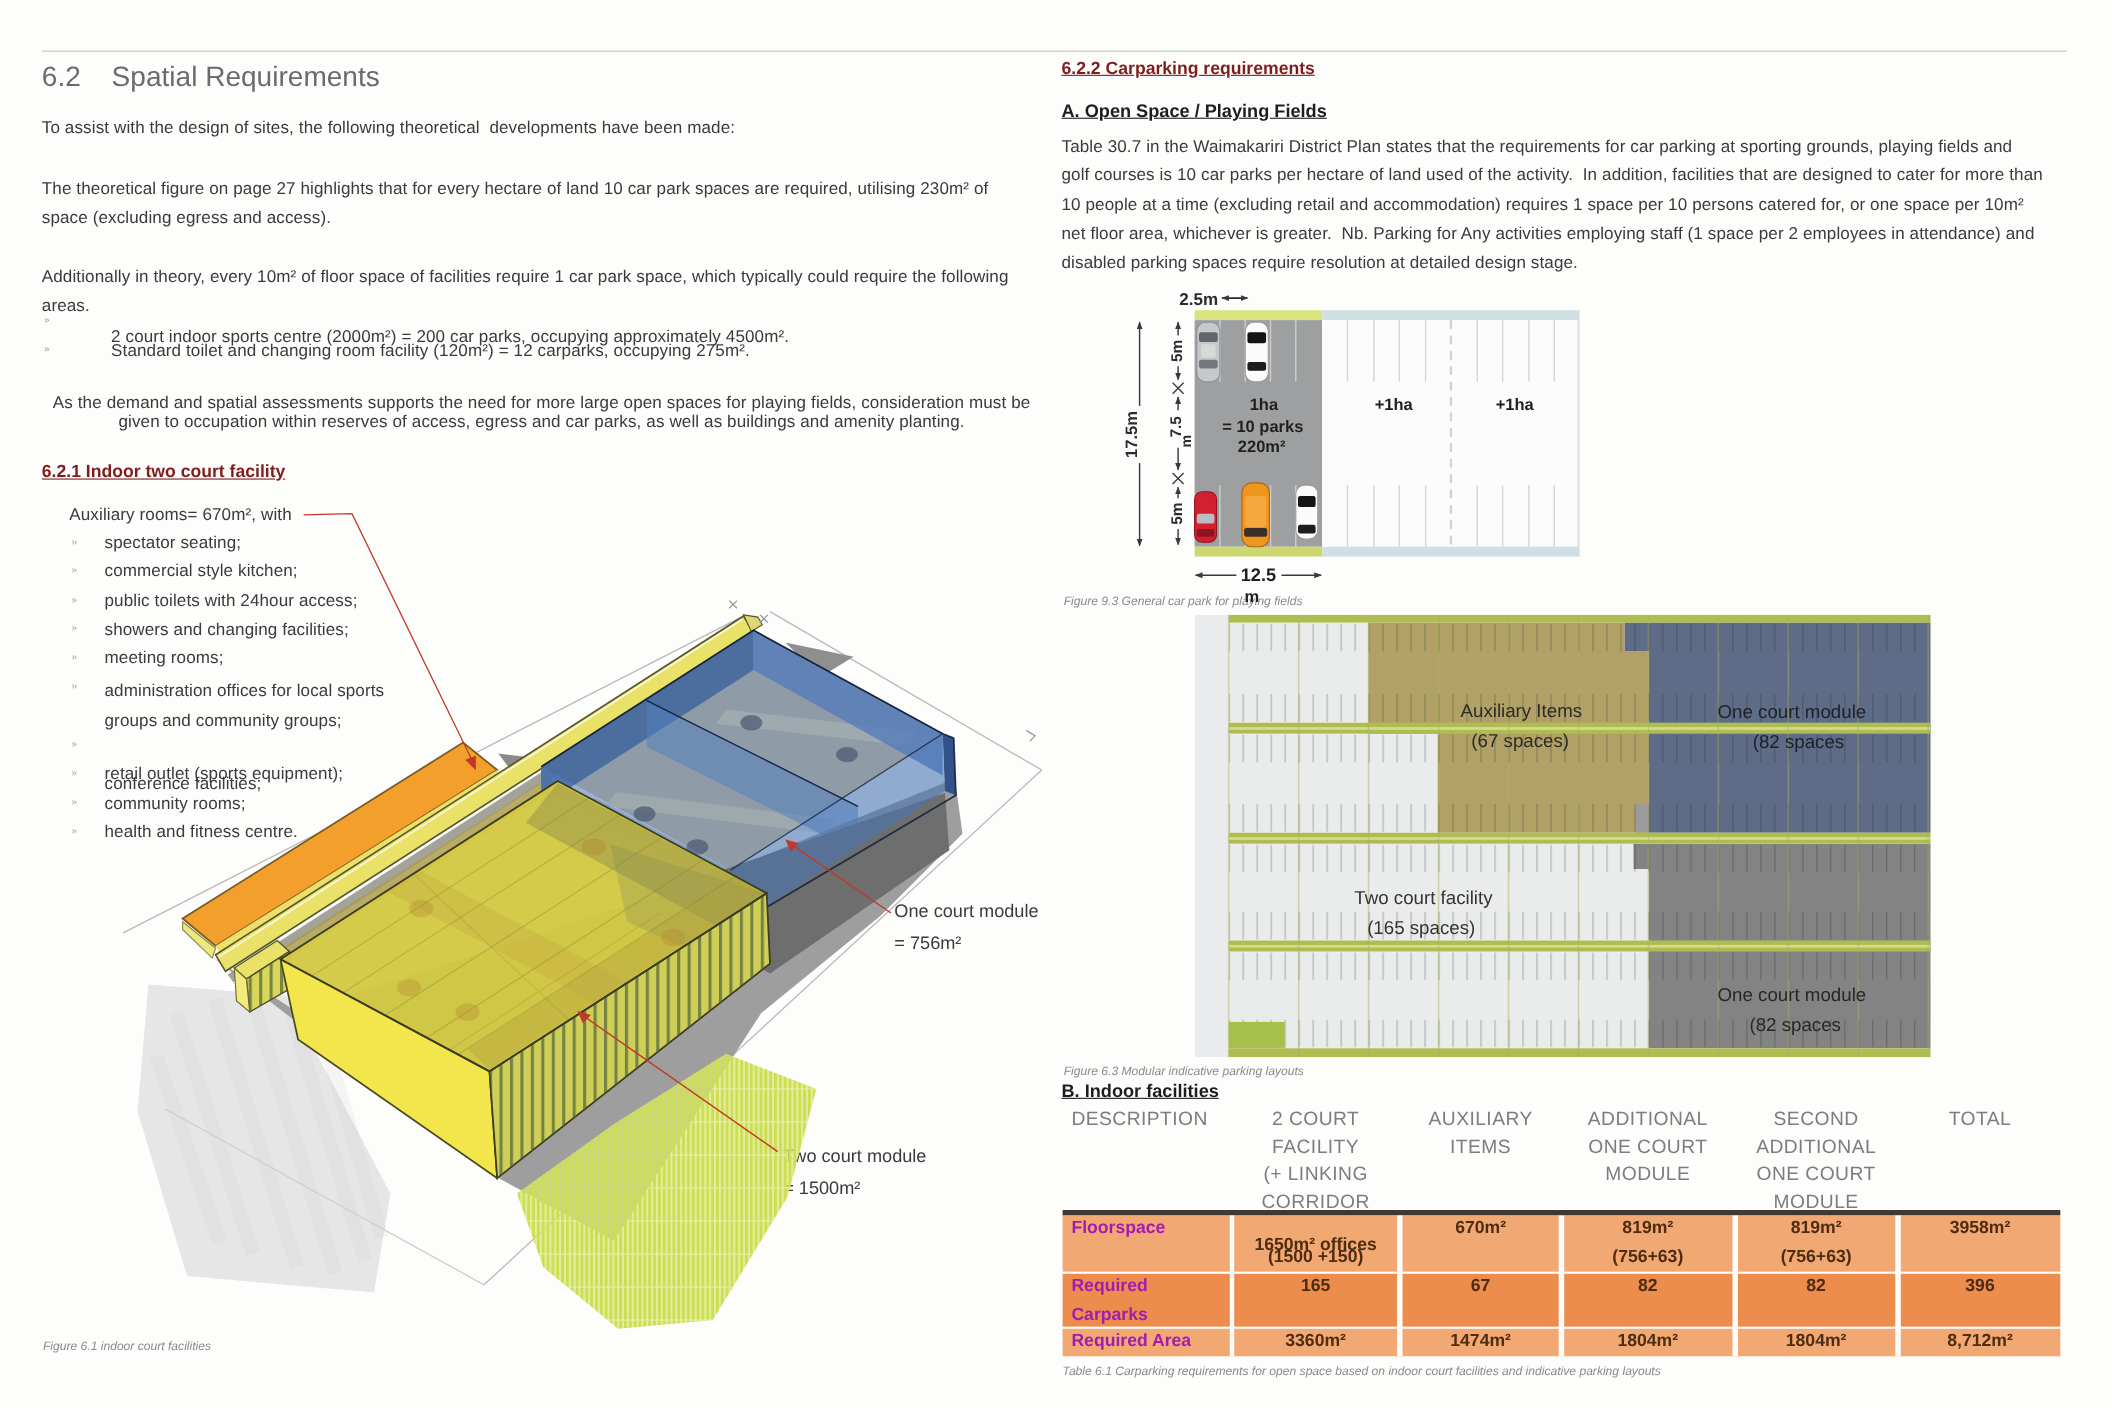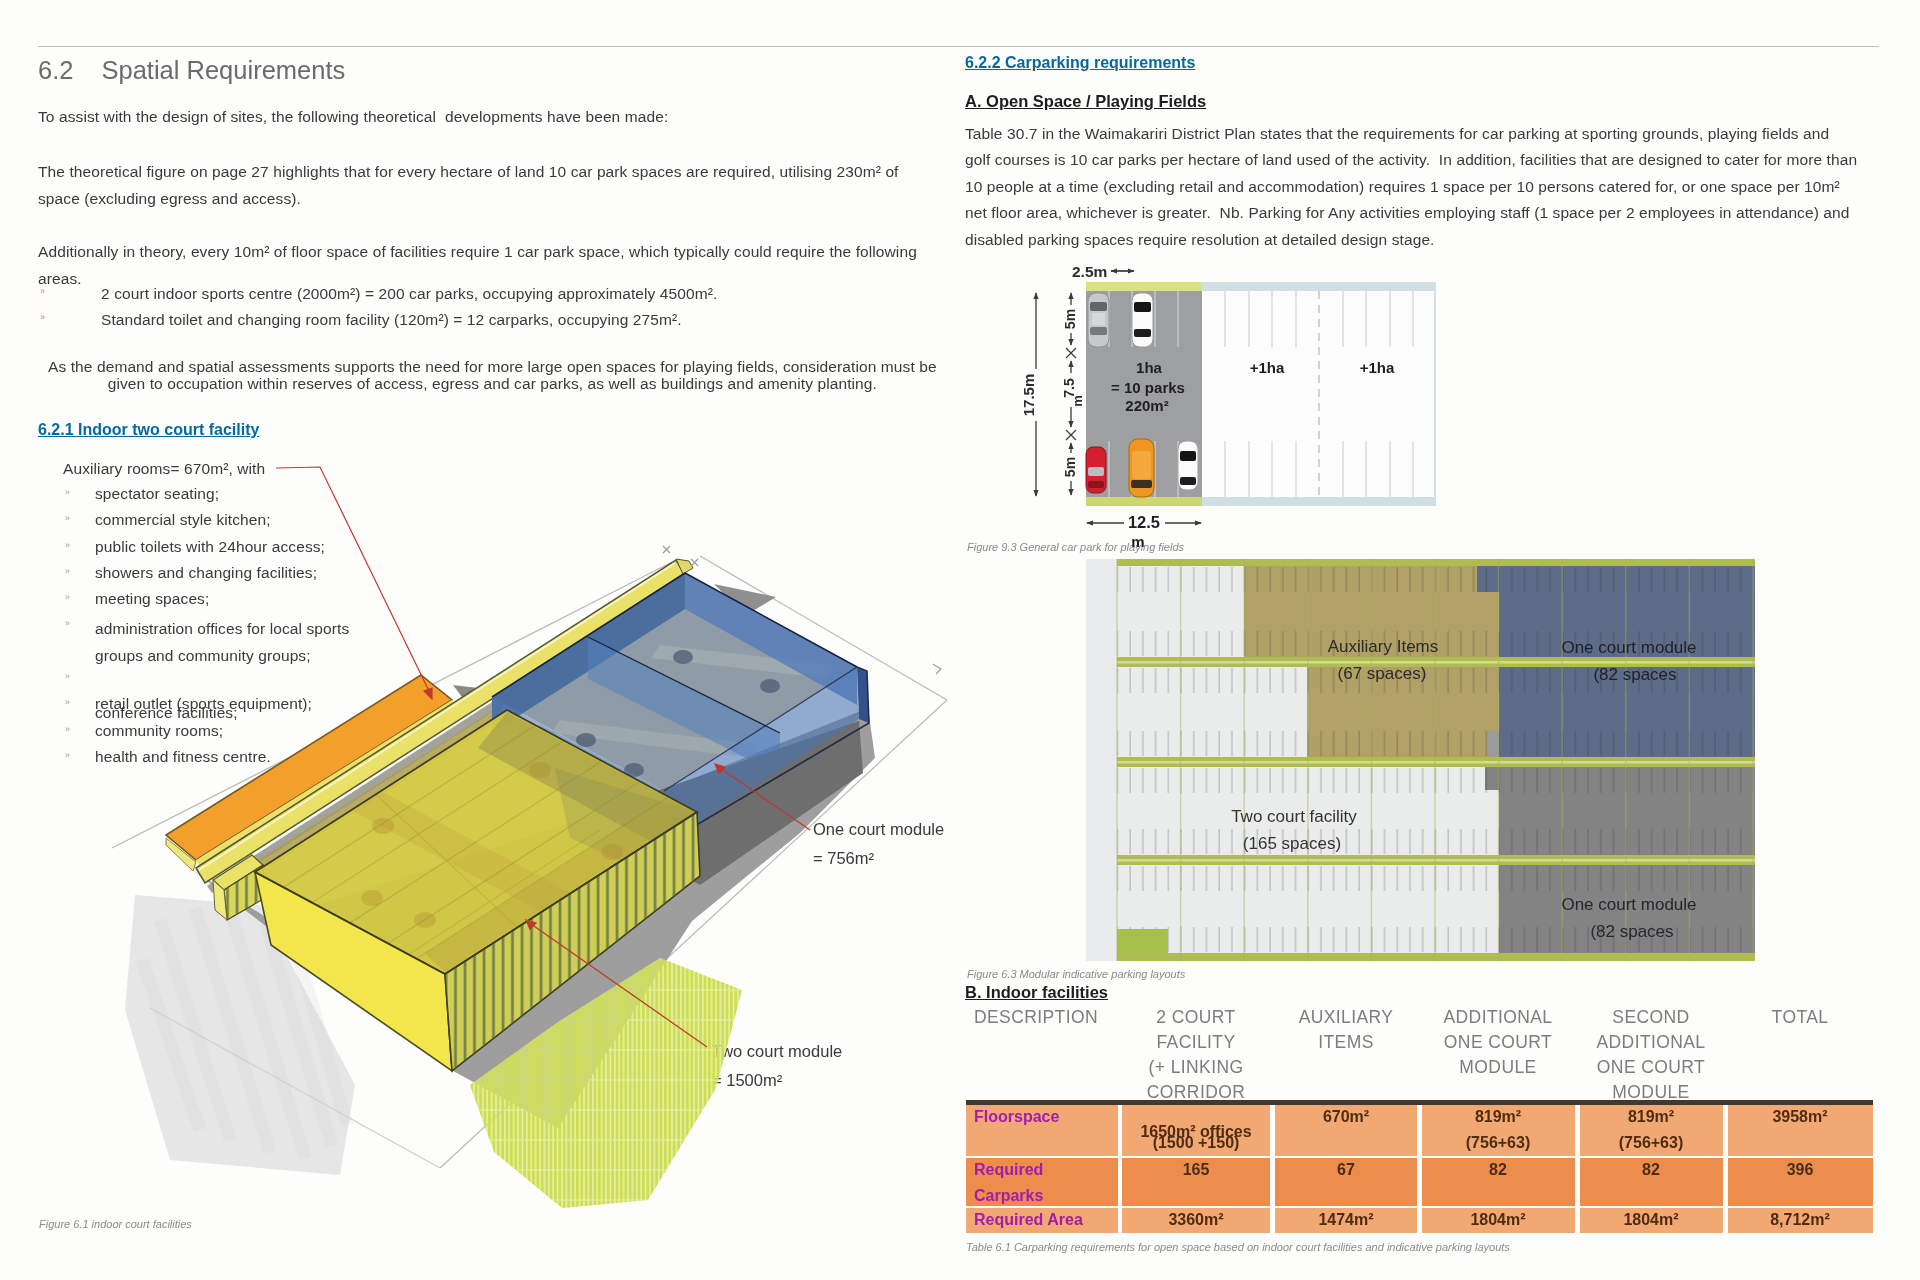--- a/index.html
+++ b/index.html
@@ -1,56 +1,56 @@
 <!DOCTYPE html>
 <html><head>
 <meta charset="utf-8">
 <style>
   html,body{margin:0;padding:0;}
   body{width:1920px;height:1280px;position:relative;background:#fdfdfc;font-family:"Liberation Sans",sans-serif;color:#333;overflow:hidden;}
   .abs{position:absolute;}
   .body16{font-size:15.5px;color:#3a3a3a;letter-spacing:0.1px;white-space:nowrap;}
   .cap{font-size:11px;font-style:italic;color:#8a8a8a;white-space:nowrap;}
-  .oh{color:#0369a1;font-weight:bold;font-size:16px;text-decoration:underline;white-space:nowrap;}
+  .oh{color:#7f1d1d;font-weight:bold;font-size:16px;text-decoration:underline;white-space:nowrap;}
   .bh{color:#1d1d1d;font-weight:bold;font-size:16.5px;text-decoration:underline;white-space:nowrap;}
 </style>
 </head>
 <body>
 
 <div class="abs" style="left:38px;top:46px;width:1841px;height:1px;background:#c2c2c2;"></div>
 
 <div class="abs" style="left:38px;top:56px;font-size:25.5px;color:#6b6b6b;white-space:nowrap;">6.2<span style="display:inline-block;width:28px;"></span>Spatial Requirements</div>
 
 <div class="abs body16" style="left:38px;top:108px;">To assist with the design of sites, the following theoretical&nbsp; developments have been made:</div>
 
 <div class="abs body16" style="left:38px;top:159px;line-height:26.5px;">The theoretical figure on page 27 highlights that for every hectare of land 10 car park spaces are required, utilising 230m² of<br>space (excluding egress and access).</div>
 
 <div class="abs body16" style="left:38px;top:239px;line-height:26.5px;">Additionally in theory, every 10m² of floor space of facilities require 1 car park space, which typically could require the following<br>areas.</div>
 
 <div class="abs body16" style="left:40px;top:286px;color:#b0876a;font-size:9px;">»</div>
-<div class="abs body16" style="left:101px;top:285px;text-align:right;">2 court indoor sports centre (2000m²) = 200 car parks, occupying approximately 4500m².</div>
+<div class="abs body16" style="left:101px;top:298px;text-align:right;">2 court indoor sports centre (2000m²) = 200 car parks, occupying approximately 4500m².</div>
 <div class="abs body16" style="left:40px;top:312px;color:#b0876a;font-size:9px;">»</div>
 <div class="abs body16" style="left:101px;top:311px;">Standard toilet and changing room facility (120m²) = 12 carparks, occupying 275m².</div>
 
 <div class="abs body16" style="left:48px;top:358px;line-height:17px;text-align:center;">As the demand and spatial assessments supports the need for more large open spaces for playing fields, consideration must be<br>given to occupation within reserves of access, egress and car parks, as well as buildings and amenity planting.</div>
 
 <div class="abs oh" style="left:38px;top:421px;">6.2.1 Indoor two court facility</div>
 
 <div class="abs body16" style="left:63px;top:460px;">Auxiliary rooms= 670m², with</div>
 
 <div class="abs body16" style="left:65px;top:487px;color:#9a9a9a;font-size:9px;">»</div>
 <div class="abs body16" style="left:95px;top:485px;">spectator seating;</div>
 <div class="abs body16" style="left:65px;top:513px;color:#9a9a9a;font-size:9px;">»</div>
 <div class="abs body16" style="left:95px;top:511px;">commercial style kitchen;</div>
 <div class="abs body16" style="left:65px;top:540px;color:#9a9a9a;font-size:9px;">»</div>
 <div class="abs body16" style="left:95px;top:538px;">public toilets with 24hour access;</div>
 <div class="abs body16" style="left:65px;top:566px;color:#9a9a9a;font-size:9px;">»</div>
 <div class="abs body16" style="left:95px;top:564px;">showers and changing facilities;</div>
 <div class="abs body16" style="left:65px;top:592px;color:#9a9a9a;font-size:9px;">»</div>
-<div class="abs body16" style="left:95px;top:590px;">meeting spaces;</div>
+<div class="abs body16" style="left:95px;top:590px;">meeting rooms;</div>
 <div class="abs body16" style="left:65px;top:618px;color:#9a9a9a;font-size:9px;">»</div>
 <div class="abs body16" style="left:95px;top:616px;line-height:26.5px;">administration offices for local sports<br>groups and community groups;</div>
 <div class="abs body16" style="left:65px;top:671px;color:#9a9a9a;font-size:9px;">»</div>
 <div class="abs body16" style="left:95px;top:704px;">conference facilities;</div>
 <div class="abs body16" style="left:65px;top:697px;color:#9a9a9a;font-size:9px;">»</div>
 <div class="abs body16" style="left:95px;top:695px;">retail outlet (sports equipment);</div>
 <div class="abs body16" style="left:65px;top:724px;color:#9a9a9a;font-size:9px;">»</div>
 <div class="abs body16" style="left:95px;top:722px;">community rooms;</div>
 <div class="abs body16" style="left:65px;top:750px;color:#9a9a9a;font-size:9px;">»</div>
 <div class="abs body16" style="left:95px;top:748px;">health and fitness centre.</div>

